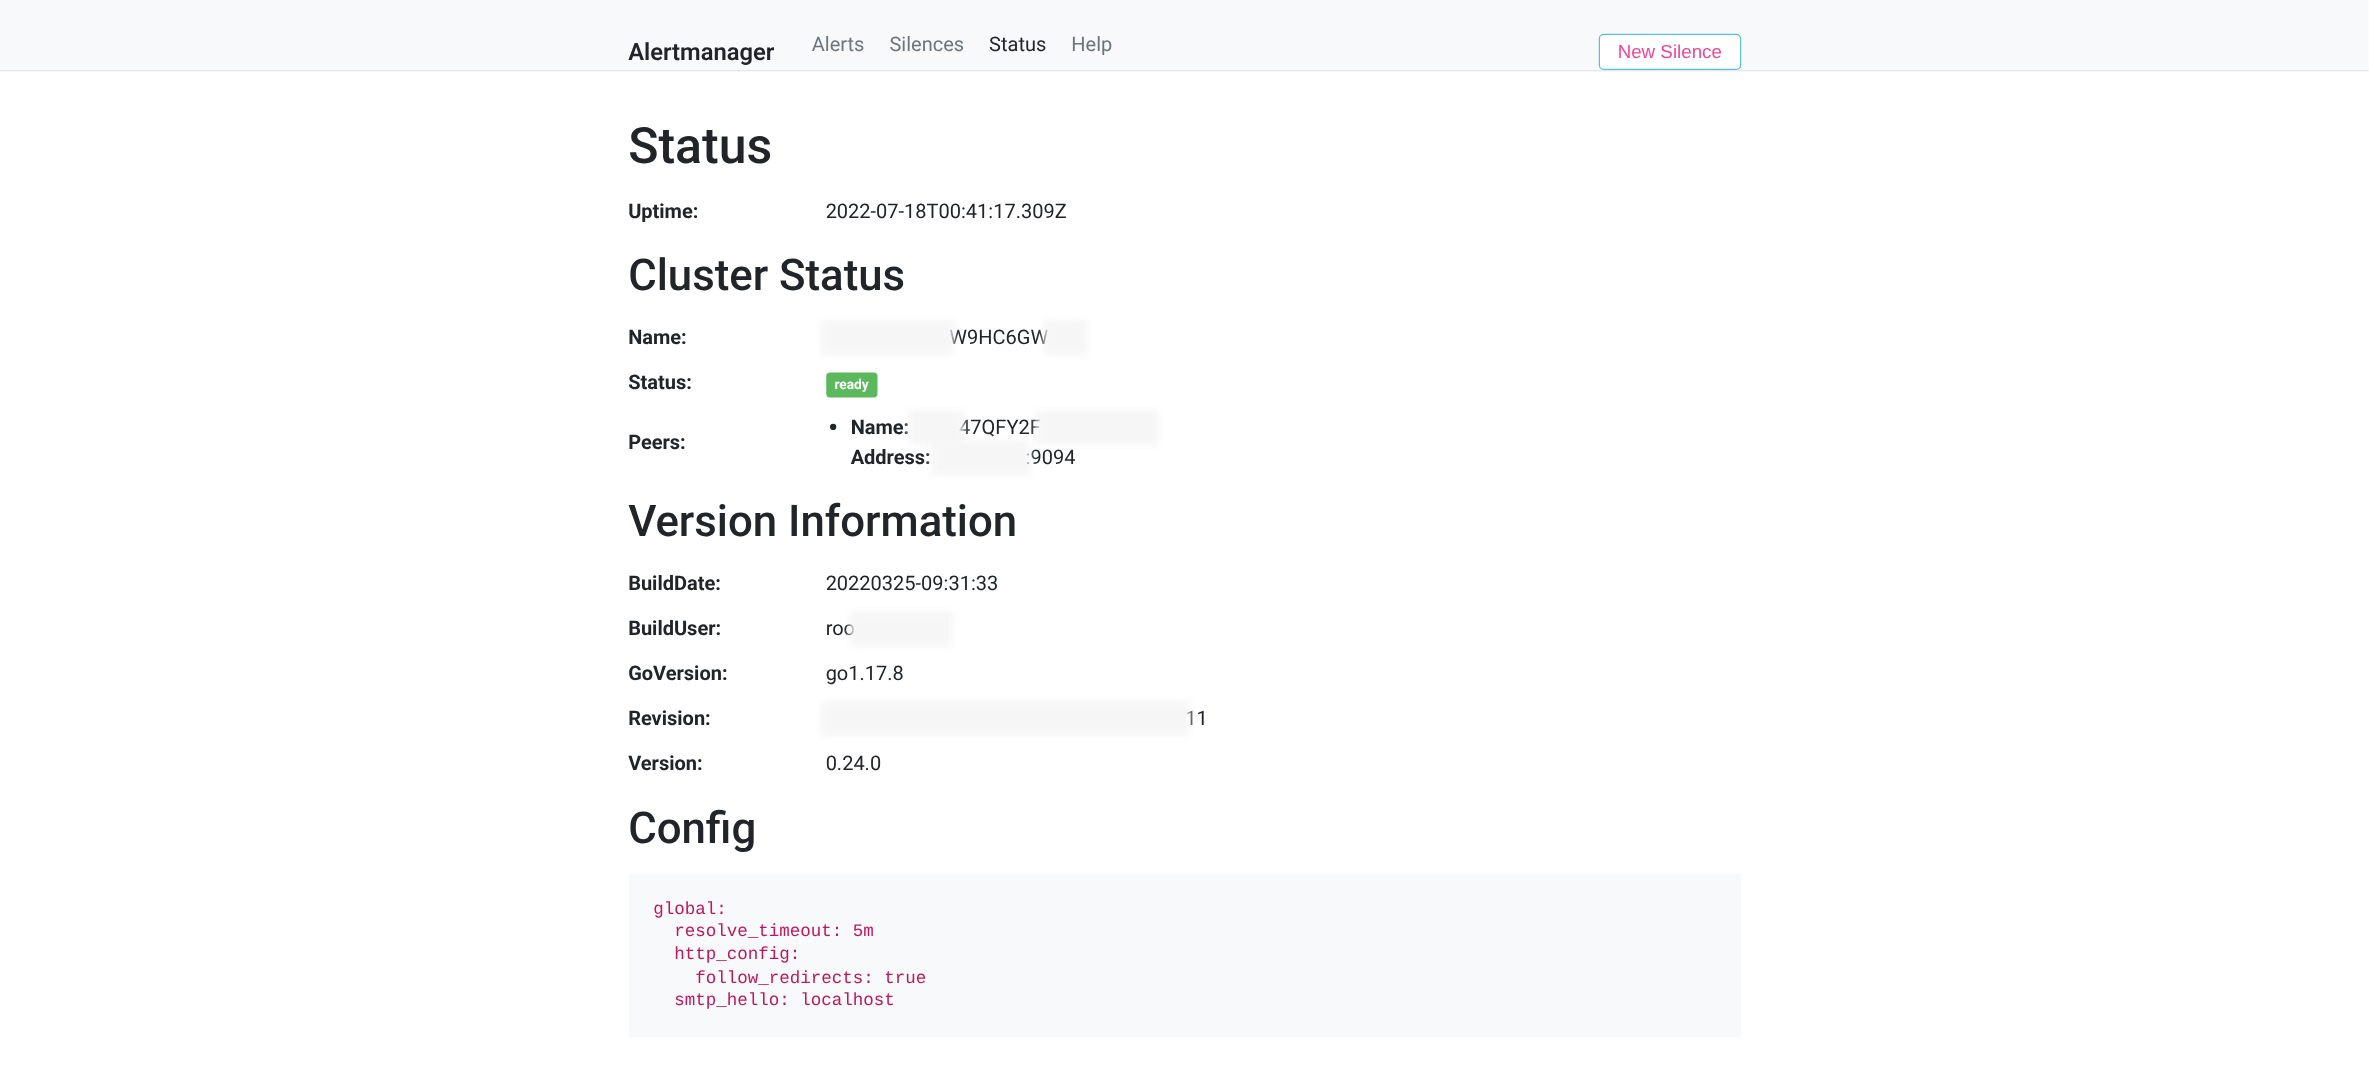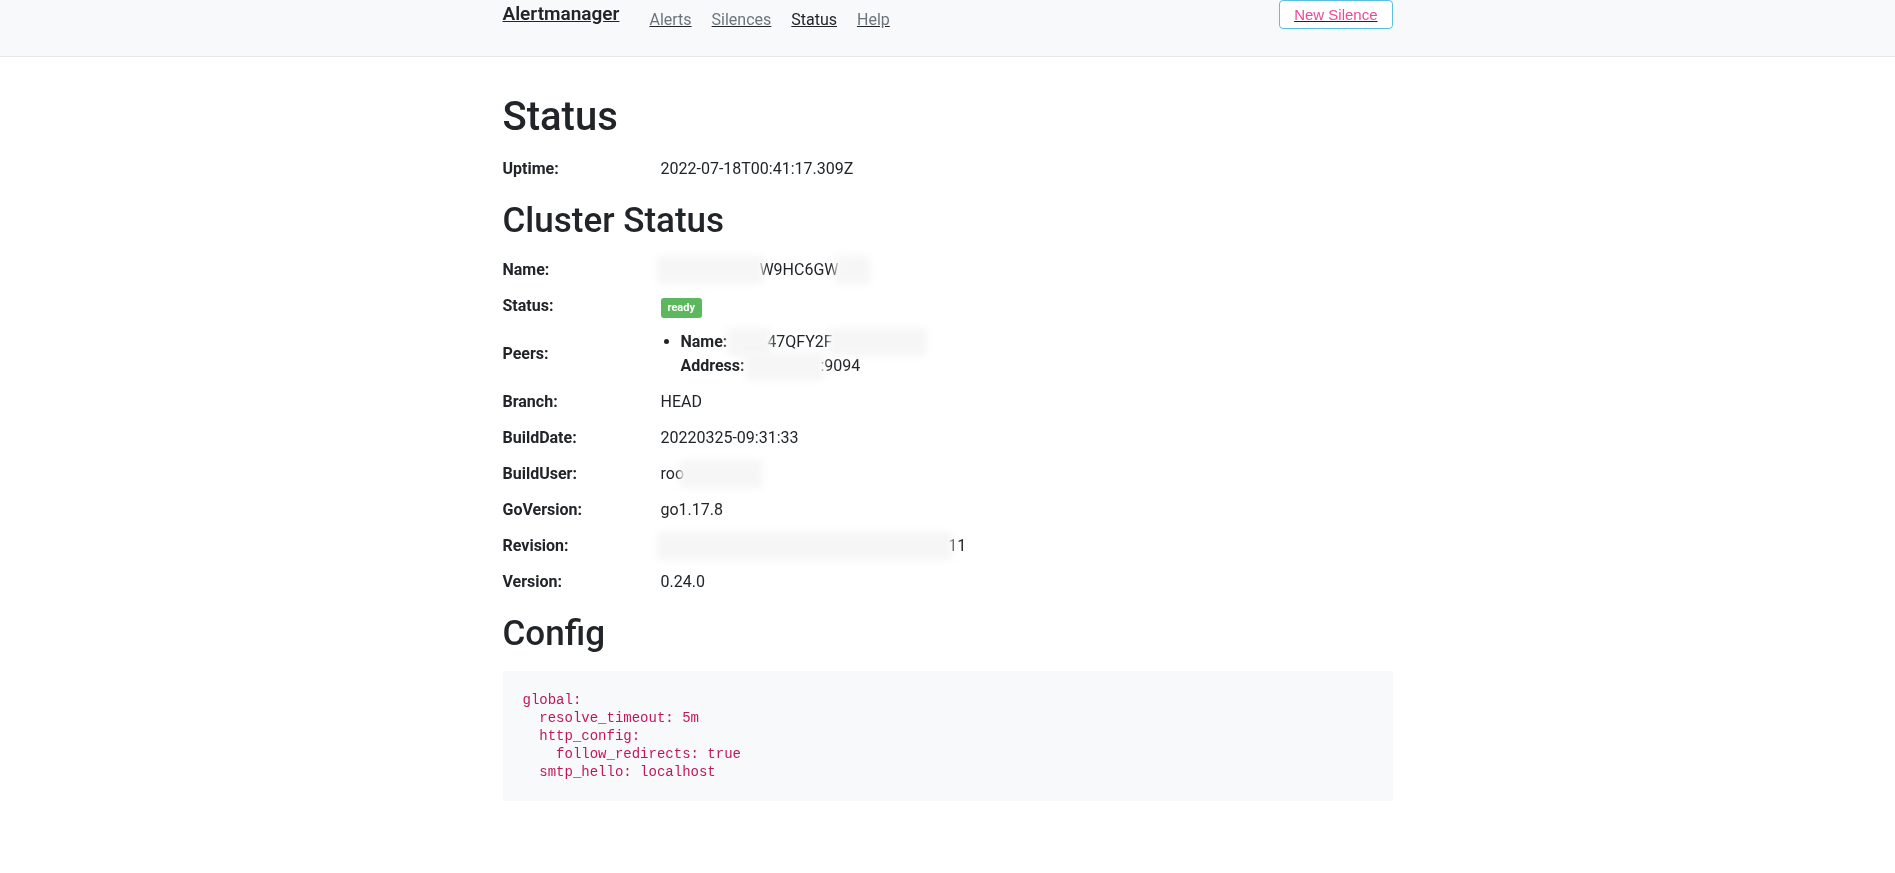--- a/index.html
+++ b/index.html
@@ -12,24 +12,23 @@
     }
     .navbar {
       background: #f8f9fa;
       border-bottom: 1px solid #e7e7e7;
       padding: 0;
     }
     .navbar-inner {
       max-width: 920px;
       margin: 0 auto;
       display: flex;
-      align-items: flex-start;
+      align-items: flex-end;
       height: 56px;
       padding: 0 15px;
-      text-decoration: underline;
     }
     .brand {
       font-size: 19px;
       font-weight: 600;
       color: #212529;
       margin-right: 20px;
       text-decoration: none;
     }
     .nav-links {
       display: flex;
@@ -166,24 +165,21 @@
           </span>
           <span class="peer-line">
             <span class="peer-label">Address:</span>
             <span class="blur"><span>00000000</span></span><span>:9094</span>
           </span>
         </li>
       </ul>
     </div>
   </div>
 
-  <div class="row">
-    <div class="label">Branch:</div>
-    <div class="value">HEAD</div>
-  </div>
+  <h2>Version Information</h2>
   <div class="row">
     <div class="label">BuildDate:</div>
     <div class="value">20220325-09:31:33</div>
   </div>
   <div class="row">
     <div class="label">BuildUser:</div>
     <div class="value">
       <span>roo</span><span class="blur"><span>t@000000</span></span>
     </div>
   </div>

